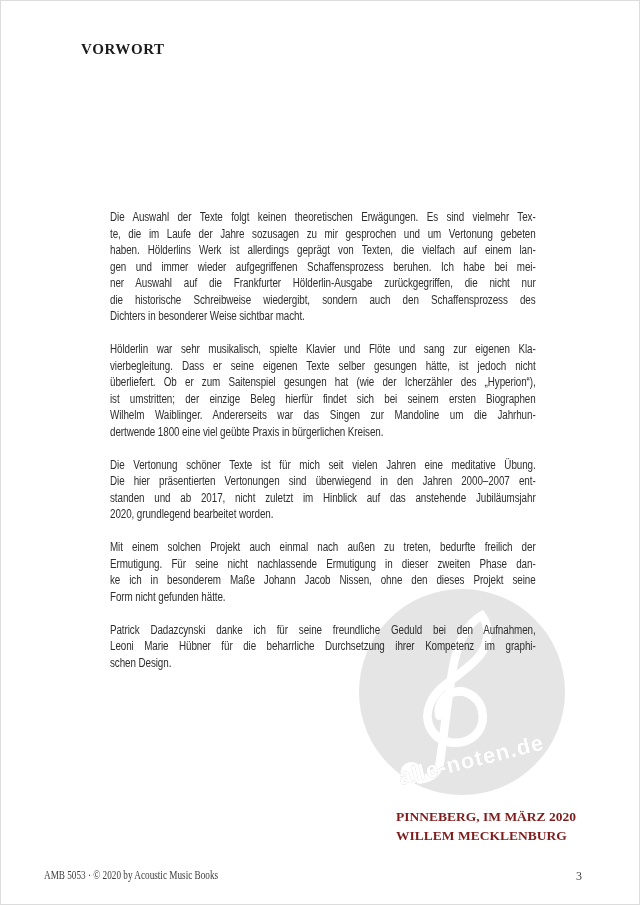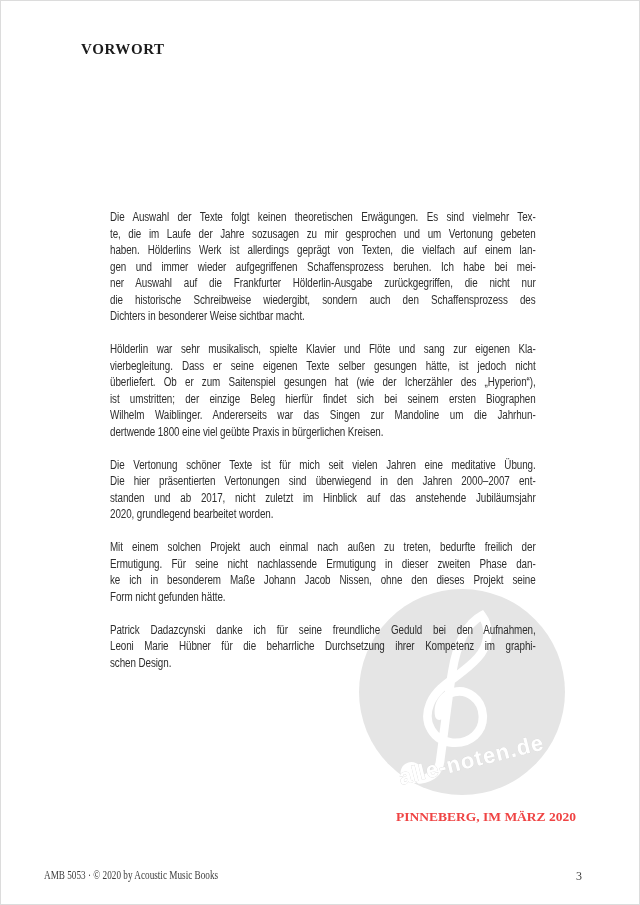--- a/index.html
+++ b/index.html
@@ -30,21 +30,21 @@
     font-size:12.3px;line-height:16.5px;letter-spacing:-0.1px;
     color:#2e2e2e;
   }
   .para{margin:0 0 16.5px 0;}
   .line{text-align:justify;text-align-last:justify;}
   .line.last{text-align-last:left;}
   .signature{
     position:absolute;left:395px;top:806px;
     font-family:"Liberation Serif", serif;
     font-weight:bold;font-size:13.5px;line-height:19px;
-    color:#ef4444;white-space:nowrap;
+    color:#7f1d1d;white-space:nowrap;
   }
   .footer-left{
     position:absolute;left:43px;top:868px;
     font-family:"Liberation Serif", serif;
     font-size:11.5px;color:#3d3d3d;white-space:nowrap;
     transform:scaleX(0.8);transform-origin:left top;
   }
   .footer-page{
     position:absolute;left:575px;top:868px;
     font-family:"Liberation Serif", serif;
@@ -110,19 +110,20 @@
         </div>
         <div class="para">
           <div class="line">Patrick Dadazcynski danke ich für seine freundliche Geduld bei den Aufnahmen,</div>
           <div class="line">Leoni Marie Hübner für die beharrliche Durchsetzung ihrer Kompetenz im graphi-</div>
           <div class="line last">schen Design.</div>
         </div>
       </div>
 
     <div class="signature">
       <div>PINNEBERG, IM MÄRZ 2020</div>
+      <div>WILLEM MECKLENBURG</div>
     </div>
 
     <div class="footer-left">AMB 5053 · © 2020 by Acoustic Music Books</div>
     <div class="footer-page">3</div>
   </div>
 
 </div>
 
 </body></html>

